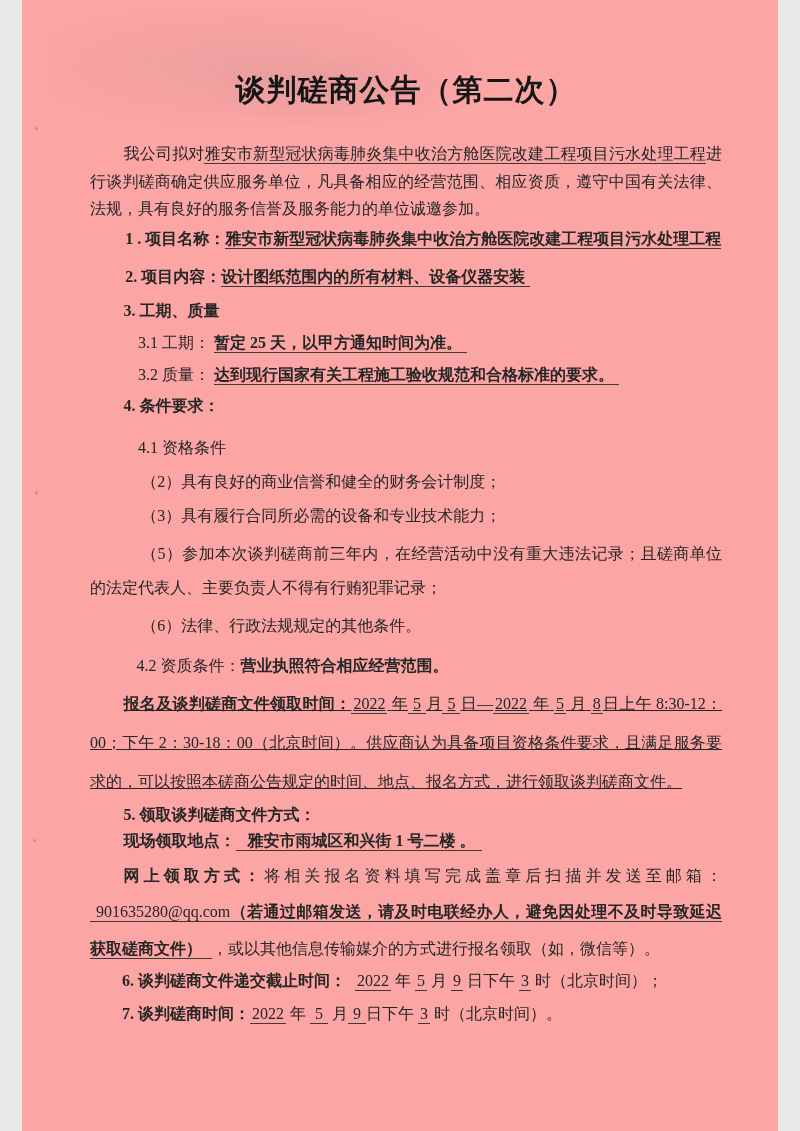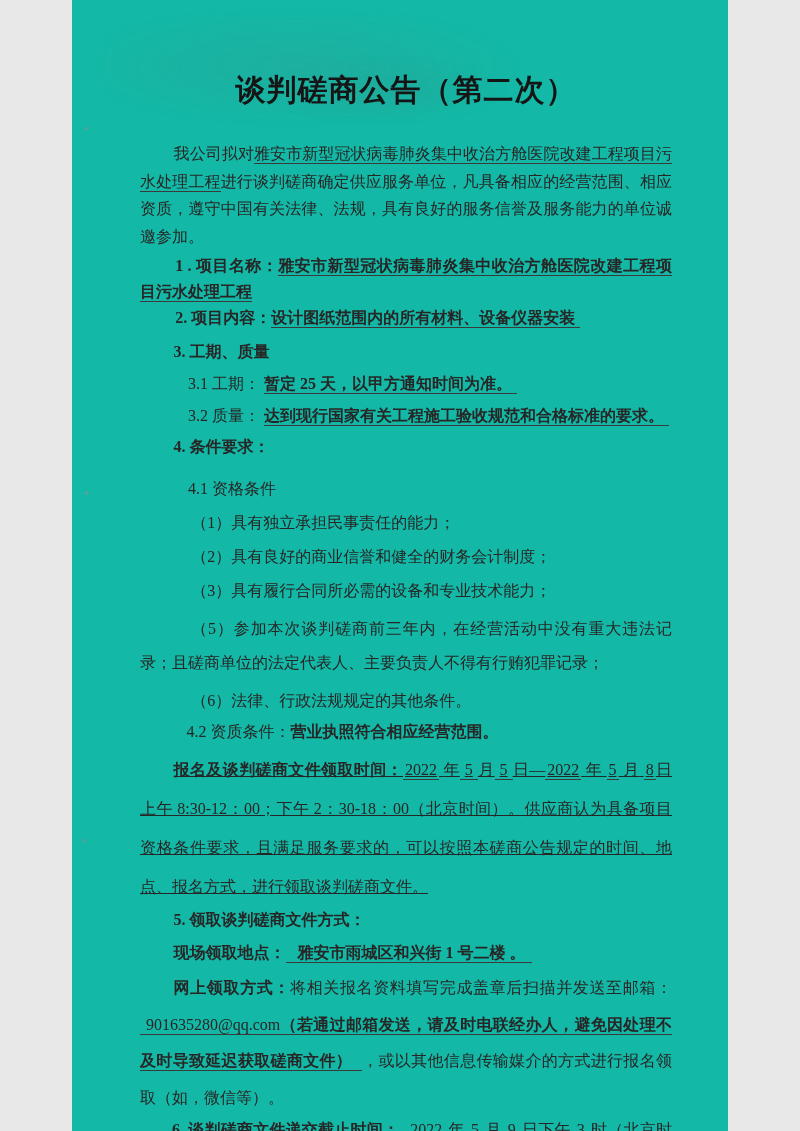--- a/index.html
+++ b/index.html
@@ -1,21 +1,21 @@
 <!DOCTYPE html>
 <html><head>
 <meta charset="utf-8">
 <style>
   html, body { margin: 0; padding: 0; background: #e8e8e8; }
   .page {
     position: relative;
-    width: 656px;
+    width: 756px;
     height: 1131px;
     margin: 0 auto;
-    background: #14b8a6;
+    background: #fca5a5;
     overflow: hidden;
     font-family: "Liberation Serif", "DejaVu Serif", serif;
     color: #262626;
   }
   
   .smudge-top {
     position: absolute; left: 30px; top: 14px; width: 430px; height: 115px;
     background: radial-gradient(ellipse at 45% 45%, rgba(110,110,110,0.10), rgba(110,110,110,0) 68%);
     filter: blur(3px);
     pointer-events: none;
@@ -46,32 +46,32 @@
     color: #151515;
   }
   p { margin: 0; font-size: 16px; line-height: 26px; text-align: justify; }
   .b  { font-weight: 700; }
   .u  { border-bottom: 1.4px solid #3a3a3a; padding-bottom: 1px; }
   .nu { border-bottom: 1.4px solid #3a3a3a; padding: 0 5px 1px 5px; }
   .nu-tight { border-bottom: 1.4px solid #3a3a3a; padding: 0 2px 1px 2px; }
 
   .p-intro   { margin-top: 32px; line-height: 27.5px; text-indent: 2.1em; }
   .p-item1   { margin-top: 3px;  text-indent: 2.2em; }
-  .p-item2   { margin-top: 0;    text-indent: 2.2em; font-family: Liberation Serif, serif; }
+  .p-item2   { margin-top: 12px;    text-indent: 2.2em; font-family: Liberation Serif, serif; }
   .p-sec3    { margin-top: 8px;  text-indent: 2.1em; }
   .p-item31  { margin-top: 6px;  text-indent: 3em; }
   .p-item32  { margin-top: 6px;  text-indent: 3em; }
   .p-sec4    { margin-top: 5px;  text-indent: 2.1em; }
   .p-item41  { margin-top: 16px; text-indent: 3em; }
   .p-cond    { margin-top: 8px;  text-indent: 3.2em; }
   .p-cond5   { margin-top: 8px;  text-indent: 3.2em; line-height: 34px; }
-  .p-item42  { margin-top: 5px;  text-indent: 2.9em; }
+  .p-item42  { margin-top: 14px;  text-indent: 2.9em; }
   .p-pickup  { margin-top: 5px;  text-indent: 2.1em; line-height: 39px; text-decoration: underline; }
   .p-sec5    { margin-top: 1px;  text-indent: 2.1em; }
-  .p-site    { margin-top: 7px;  text-indent: 2.1em; }
+  .p-site    { margin-top: 0;  text-indent: 2.1em; }
   .p-online  { margin-top: 4px;  text-indent: 2.1em; line-height: 36.5px; }
   .p-line6   { margin-top: 1px;  text-indent: 2em; }
   .p-line7   { margin-top: 7px;  text-indent: 2em; }
 
   .gap8 { margin-left: 9px; }
   .site-u { padding-left: 12px; padding-right: 6px; }
   .note-u { padding-right: 10px; }
   .email-u { padding-left: 6px; }
   .val-u  { padding-right: 5px; }
 </style>
@@ -98,21 +98,20 @@
     <p class="p-sec3 b">3. 工期、质量</p>
 
     <p class="p-item31"><span>3.1 工期：</span> <span class="b u val-u">暂定 25 天，以甲方通知时间为准。</span></p>
 
     <p class="p-item32"><span>3.2 质量：</span> <span class="b u val-u">达到现行国家有关工程施工验收规范和合格标准的要求。</span></p>
 
     <p class="p-sec4 b">4. 条件要求：</p>
 
     <p class="p-item41">4.1 资格条件</p>
 
-    <p class="p-cond">（1）具有独立承担民事责任的能力；</p>
     <p class="p-cond">（2）具有良好的商业信誉和健全的财务会计制度；</p>
     <p class="p-cond">（3）具有履行合同所必需的设备和专业技术能力；</p>
     <p class="p-cond5">（5）参加本次谈判磋商前三年内，在经营活动中没有重大违法记录；且磋商单位的法定代表人、主要负责人不得有行贿犯罪记录；</p>
     <p class="p-cond">（6）法律、行政法规规定的其他条件。</p>
 
     <p class="p-item42"><span>4.2 资质条件：</span><span class="b">营业执照符合相应经营范围。</span></p>
 
     <p class="p-pickup"><span class="b">报名及谈判磋商文件领取时间：</span><span class="nu-tight">2022</span> <span>年</span><span class="nu">5</span><span>月</span><span class="nu">5</span><span>日—</span><span class="nu-tight">2022</span> <span>年</span> <span class="nu-tight">5</span> <span>月</span> <span class="nu-tight">8</span><span>日上午 8:30-12：00；下午 2：30-18：00（北京时间）。供应商认为具备项目资格条件要求，且满足服务要求的，可以按照本磋商公告规定的时间、地点、报名方式，进行领取谈判磋商文件。</span></p>
 
     <p class="p-sec5 b">5.  领取谈判磋商文件方式：</p>

